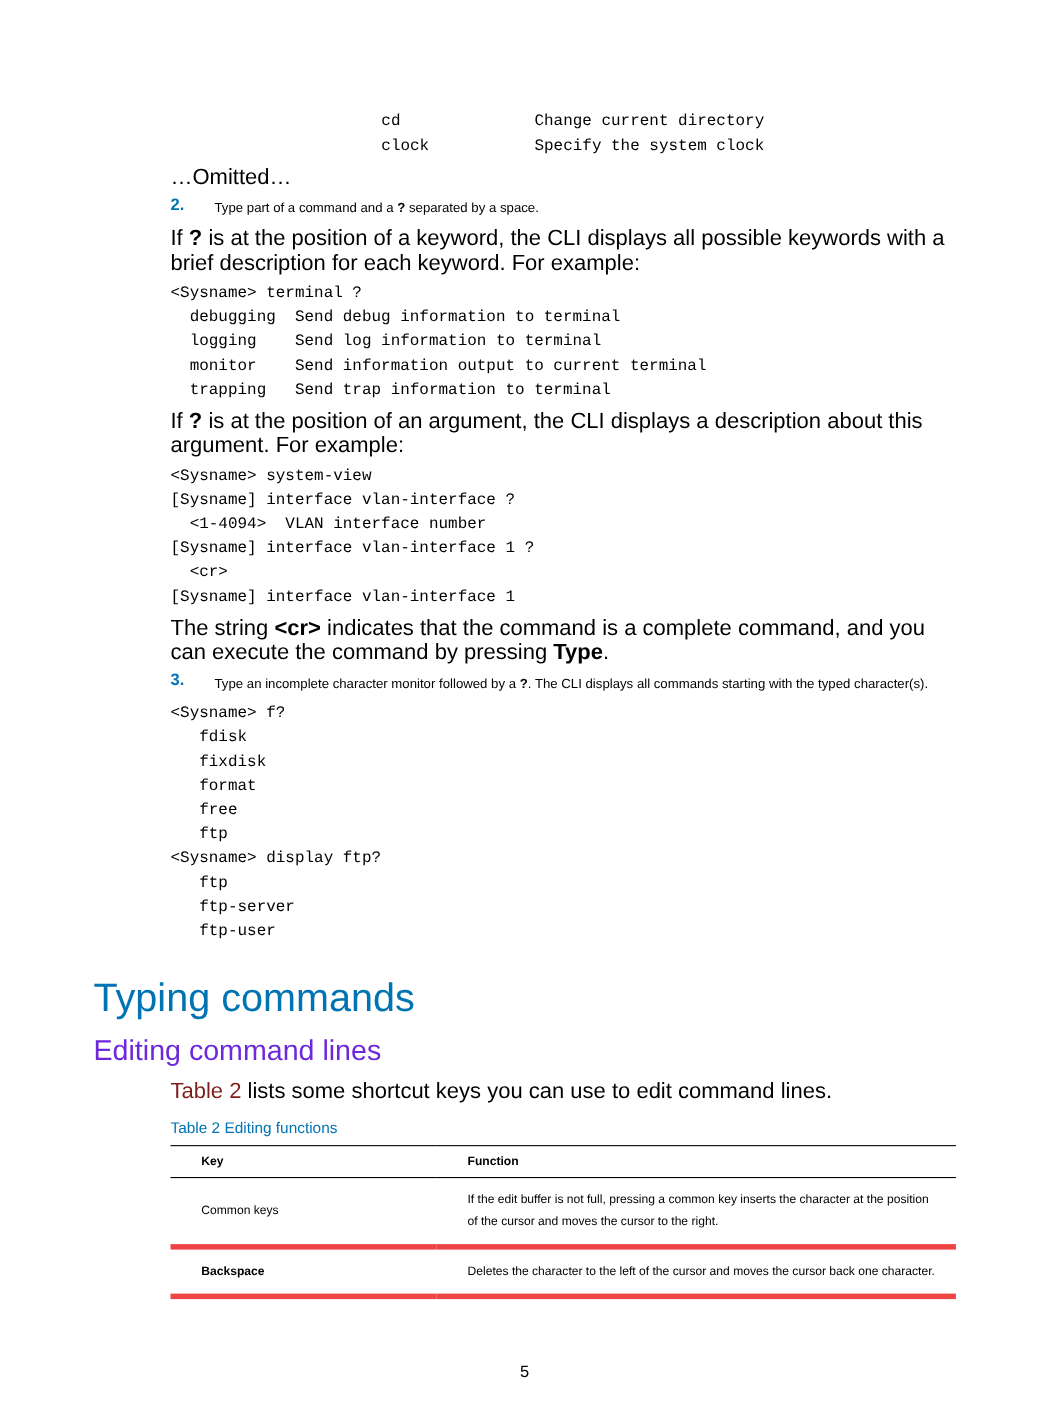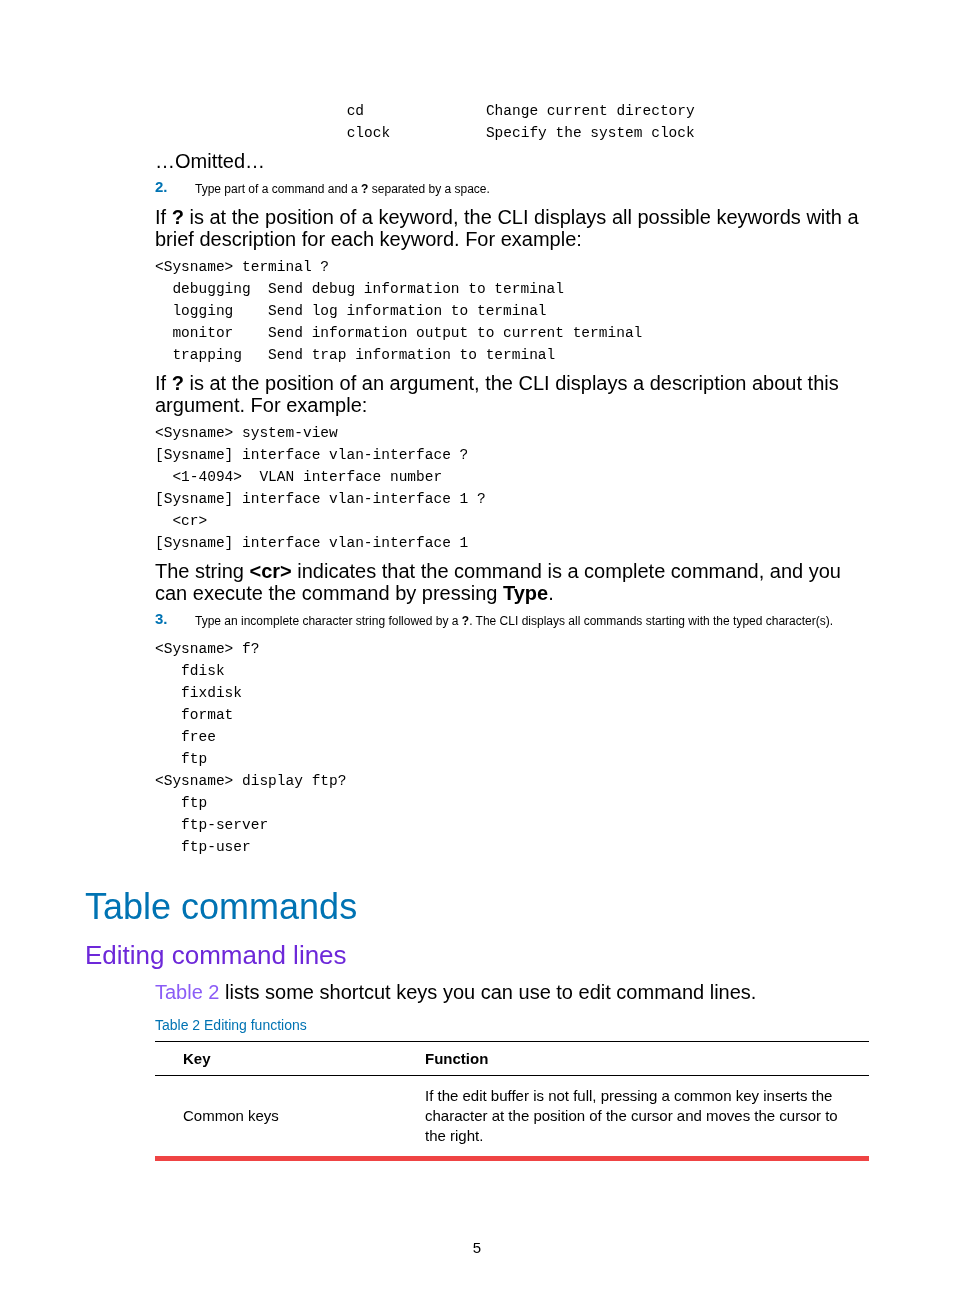--- a/index.html
+++ b/index.html
@@ -53,32 +53,32 @@
     font-size: 36px;
     margin: 28px 0 10px 0;
   }
   h2.subsection {
     font-family: Arial, sans-serif;
     font-weight: normal;
     color: #6d28d9;
     font-size: 26px;
     margin: 12px 0 10px 0;
   }
-  .link { color: #8b5cf6; }
+  .link { color: #7f1d1d; }
   .table-caption {
     color: #0073b3;
     font-weight: normal;
     font-size: 14px;
     margin: 14px 0 8px 70px;
   }
   table.func {
     border-collapse: collapse;
     width: calc(100% - 70px);
     margin-left: 70px;
-    font-size: 15px;
+    font-size: 11px;
   }
   table.func th {
     text-align: left;
     font-weight: bold;
     border-top: 1.5px solid #000;
     border-bottom: 1.5px solid #000;
     padding: 8px 28px 8px 28px;
   }
   table.func td {
     border-bottom: 5px solid #ef4444;
@@ -135,37 +135,37 @@
 [Sysname] interface vlan-interface 1</div>
 
 <div class="body-text para">
   <span>The string </span><b>&lt;cr&gt;</b><span> indicates that the command is a complete command, and you can execute the command by pressing </span><b>Type</b><span>.</span>
 </div>
 
 <ol class="steps">
   <li>
     <span class="step-num">3.</span>
     <span class="step-body">
-      <span>Type an incomplete character string followed by a </span><b>?</b><span>. The CLI displays all commands starting with the typed character(s).</span>
+      <span>Type an incomplete character monitor followed by a </span><b>?</b><span>. The CLI displays all commands starting with the typed character(s).</span>
     </span>
   </li>
 </ol>
 
 <div class="mono para-noindent-code">&lt;Sysname&gt; f?
    fdisk
    fixdisk
    format
    free
    ftp
 &lt;Sysname&gt; display ftp?
    ftp
    ftp-server
    ftp-user</div>
 
-<h1 class="section">Table commands</h1>
+<h1 class="section">Typing commands</h1>
 
 <h2 class="subsection">Editing command lines</h2>
 
 <div class="body-text para">
   <span class="link">Table 2</span><span> lists some shortcut keys you can use to edit command lines.</span>
 </div>
 
 <div class="table-caption">Table 2 Editing functions</div>
 
 <table class="func">
@@ -173,16 +173,20 @@
     <tr>
       <th class="key-col">Key</th>
       <th>Function</th>
     </tr>
   </thead>
   <tbody>
     <tr>
       <td class="key-col">Common keys</td>
       <td>If the edit buffer is not full, pressing a common key inserts the character at the position of the cursor and moves the cursor to the right.</td>
     </tr>
+    <tr>
+      <td class="key-col"><b>Backspace</b></td>
+      <td>Deletes the character to the left of the cursor and moves the cursor back one character.</td>
+    </tr>
   </tbody>
 </table>
 
 <div class="page-num">5</div>
 
 </body></html>

